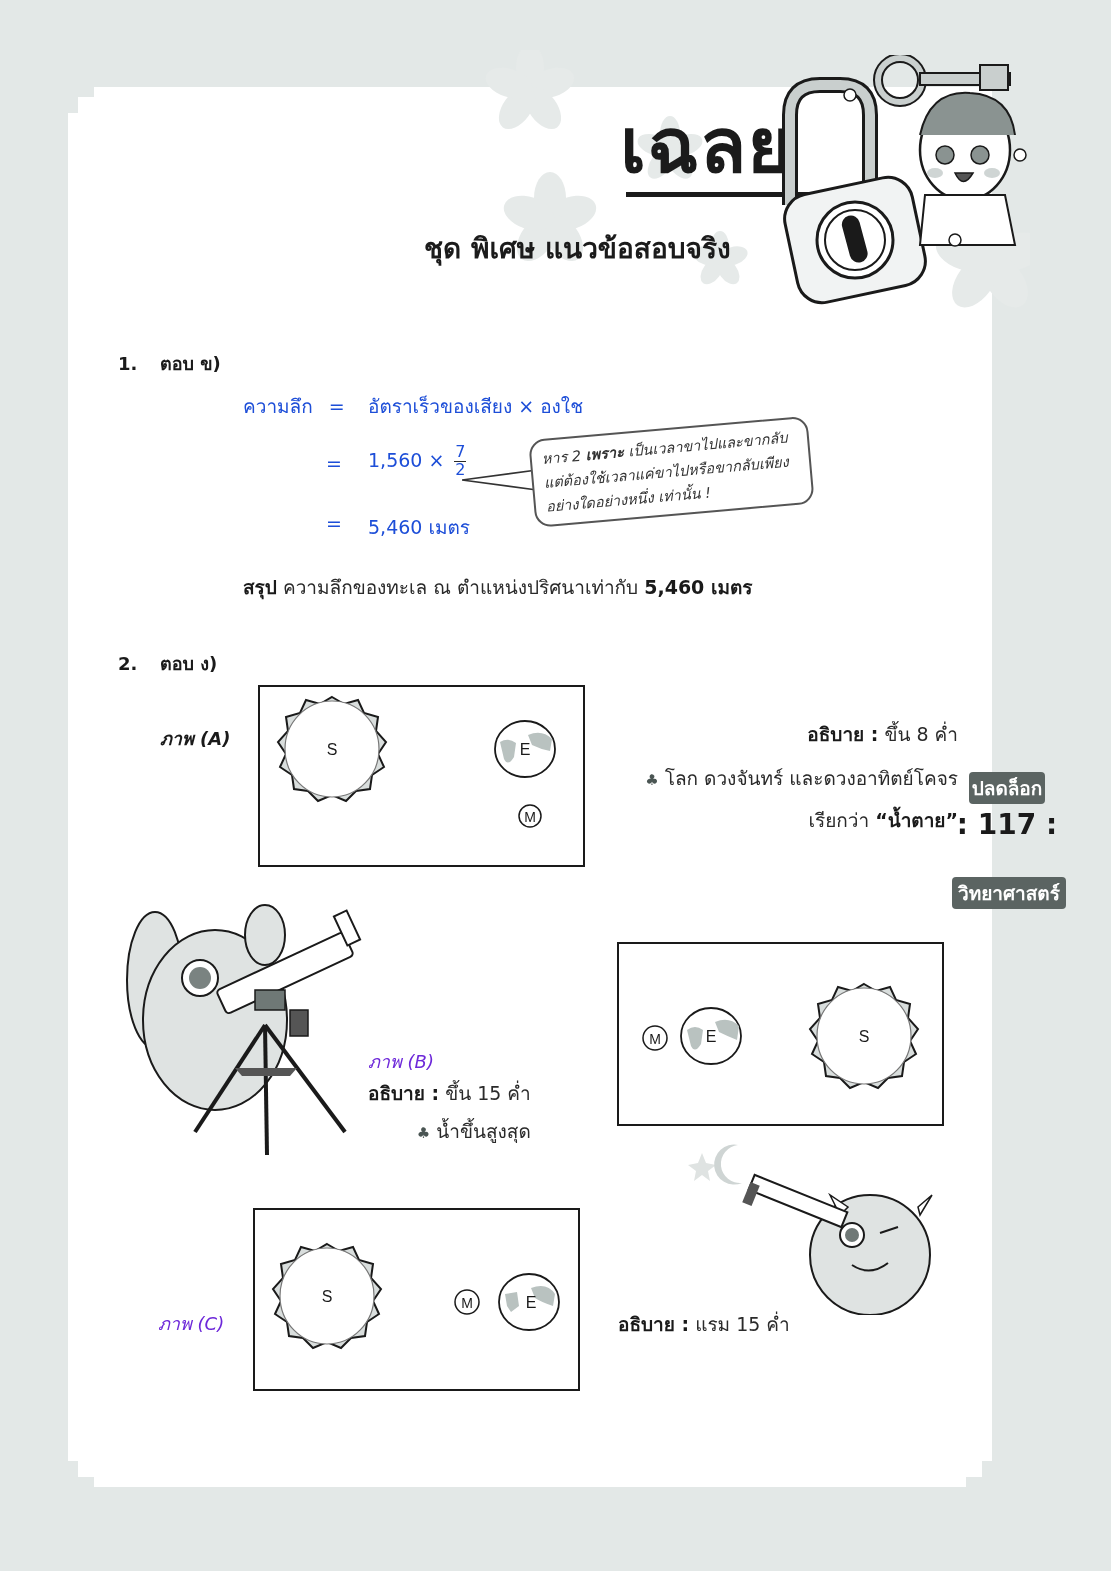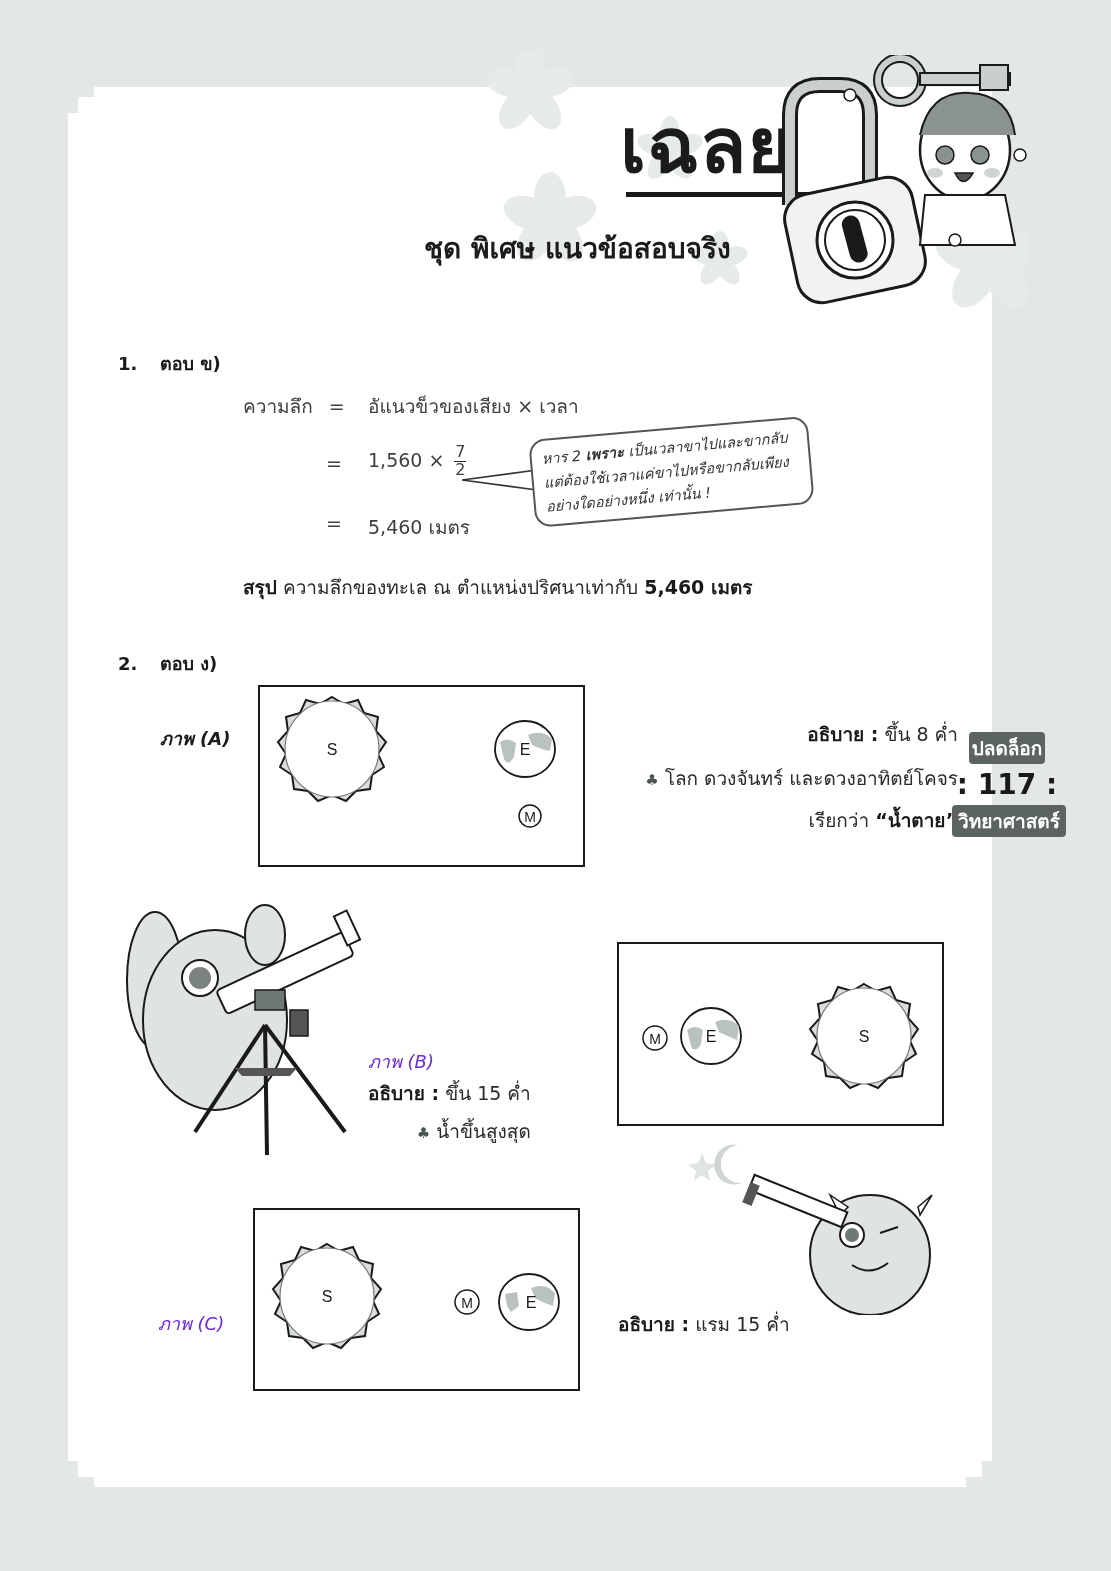--- a/index.html
+++ b/index.html
@@ -18,44 +18,44 @@
   .flowers { position: absolute; left: 470px; top: 50px; width: 560px; height: 260px; }
   .title {
     position: absolute; left: 620px; top: 108px;
     font-size: 76px; font-weight: bold; letter-spacing: 1px; color: #1b1b1b;
     line-height: 1;
   }
   .title-underline { position: absolute; left: 626px; top: 192px; width: 188px; height: 5px; background: #1b1b1b; }
   .subtitle { position: absolute; left: 424px; top: 226px; font-size: 28px; font-weight: bold; color: #1b1b1b; }
   .q-head { position: absolute; font-size: 18px; font-weight: bold; }
   .q-num { display: inline-block; width: 42px; }
-  .eq-row { position: absolute; font-size: 19px; color: #404040; }
+  .eq-row { position: absolute; font-size: 19px; color: #1d4ed8; }
   .frac { display: inline-flex; flex-direction: column; align-items: center; vertical-align: middle; font-size: 16px; line-height: 1.05; margin-left: 4px; }
   .frac .bar { width: 12px; height: 1.5px; background: #2a2a2a; }
   .bubble {
     position: absolute; left: 532px; top: 440px; width: 280px; height: 88px;
     border: 2px solid #555; border-radius: 16px; background: #fff;
     transform: rotate(-5deg); transform-origin: left center;
     font-size: 14.5px; font-style: italic; color: #333; line-height: 24px; padding: 6px 10px; box-sizing: border-box;
   }
   .bubble b { font-weight: bold; }
   .summary { position: absolute; left: 243px; top: 572px; font-size: 19px; color: #2a2a2a; }
   .summary b { font-weight: bold; color: #1a1a1a; }
   .diagram { position: absolute; border: 2px solid #1a1a1a; background: #fff; box-sizing: border-box; }
   .label-bold { position: absolute; font-size: 18px; font-weight: bold; font-style: italic; }
   .label-ital { position: absolute; font-size: 18px; font-style: italic; color: #6d28d9; }
   .desc { position: absolute; font-size: 19px; color: #2a2a2a; line-height: 40px; text-align: right; }
   .desc b { font-weight: bold; color: #1a1a1a; }
   .clover { color: #4a5553; font-size: 15px; margin-right: 6px; }
   .side-tab {
     position: absolute; left: 952px; top: 732px; width: 110px; text-align: center;
   }
-  .side-tab .cat { display: inline-block; background: #5b6462; color: #fff; font-weight: bold; font-size: 19px; padding: 1px 3px; border-radius: 4px; }
+  .side-tab .cat { display: inline-block; background: #5b6462; color: #fff; font-weight: bold; font-size: 19px; padding: 1px 3px; border-radius: 4px; margin-top: 40px; }
   .side-tab .num { font-size: 28px; font-weight: bold; color: #1a1a1a; margin: 4px 0; }
-  .side-tab .subj { display: inline-block; background: #5b6462; color: #fff; font-weight: bold; font-size: 19px; padding: 1px 6px; border-radius: 4px; }
+  .side-tab .subj { display: inline-block; background: #5b6462; color: #fff; font-weight: bold; font-size: 19px; padding: 1px 6px; border-radius: 4px; margin-top: 32px; }
   svg text { font-family: "Liberation Sans", sans-serif; }
 </style>
 </head>
 <body>
 
 <div class="page"></div>
 
 <svg class="flowers" viewBox="0 0 560 260">
   <g fill="#e6eae9">
     <g transform="translate(60,40)">
@@ -127,21 +127,21 @@
 </svg>
 
 <div class="q-head" style="left:118px;top:349px">
   <span class="q-num">1.</span><span>ตอบ ข)</span>
 </div>
 
 <div class="eq-row" style="left:243px;top:391px">
   <span>ความลึก</span>
   <span style="margin-left:10px">=</span>
 </div>
-<div class="eq-row" style="left:368px;top:391px">อัแนวข็วของเสียง × เวลา</div>
+<div class="eq-row" style="left:368px;top:391px">อัตราเร็วของเสียง × องใช</div>
 
 <div class="eq-row" style="left:326px;top:452px">=</div>
 <div class="eq-row" style="left:368px;top:444px">
   <span>1,560 ×</span>
   <span class="frac">
     <span>7</span>
     <span class="bar"></span>
     <span>2</span>
   </span>
 </div>

